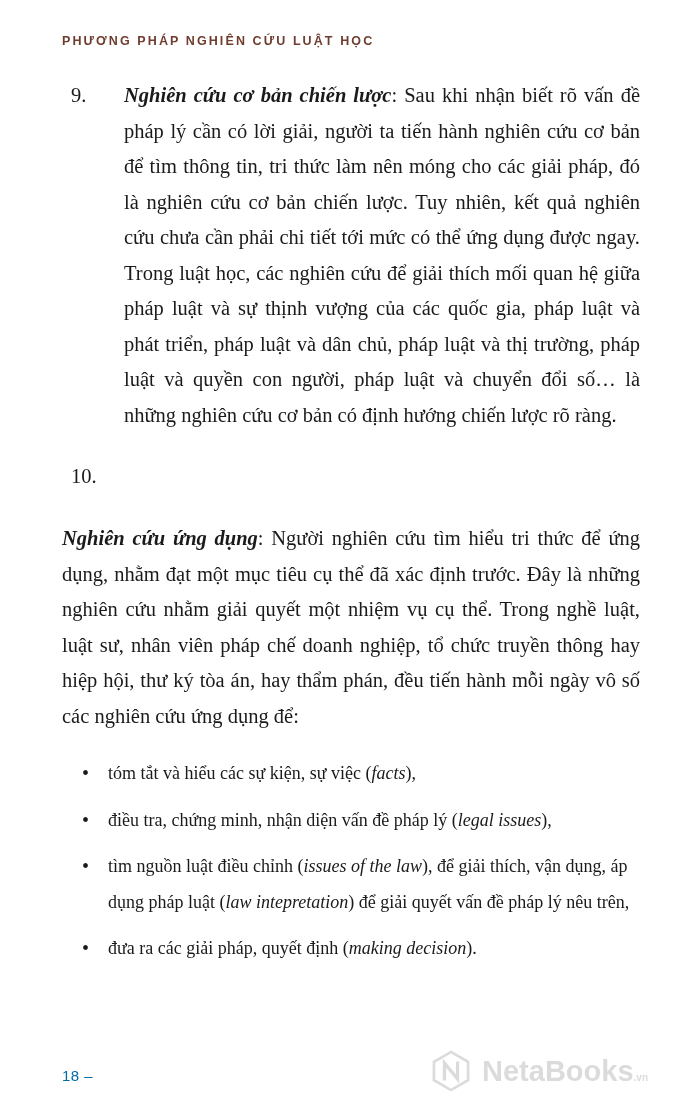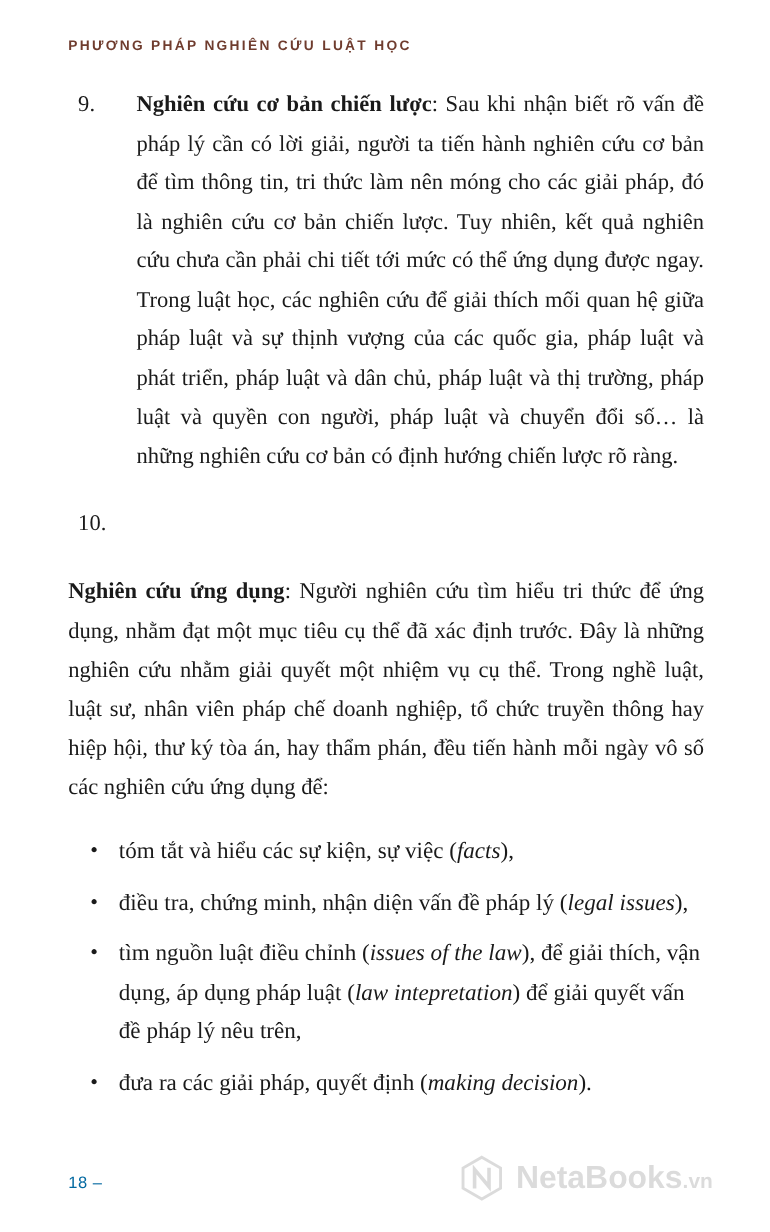--- a/index.html
+++ b/index.html
@@ -65,20 +65,21 @@
     flex: 1 1 auto;
     font-size: 20.5px;
     line-height: 35.5px;
     text-align: justify;
     text-justify: inter-word;
     hyphens: none;
   }
 
   .lead {
     font-weight: bold;
+    font-style: italic;
   }
 
   
   .bullets {
     margin: 22px 0 0 0;
     padding: 0;
     list-style: none;
   }
   .bullet-row {
     display: flex;
@@ -90,21 +91,21 @@
     flex: 0 0 46px;
     width: 46px;
     font-size: 20px;
     line-height: 35.5px;
     text-align: left;
     padding-left: 20px;
     box-sizing: border-box;
   }
   .bullet-text {
     flex: 1 1 auto;
-    font-size: 21px;
+    font-size: 18px;
     line-height: 35.5px;
     text-align: left;
   }
   .it { font-style: italic; }
 
   
   .folio {
     position: absolute;
     left: 62px;
     bottom: 36px;
@@ -129,21 +130,21 @@
   }
   .wm-text {
     font-family: "Liberation Sans", sans-serif;
     font-size: 29px;
     font-weight: bold;
     color: #8a8a8a;
     letter-spacing: 0px;
     line-height: 1;
   }
   .wm-text .tld {
-    font-size: 19px;
+    font-size: 10px;
     font-weight: bold;
     vertical-align: baseline;
   }
 </style>
 </head>
 <body>
 
 <div class="page">
 
   <div class="running-head">PHƯƠNG PHÁP NGHIÊN CỨU LUẬT HỌC</div>

